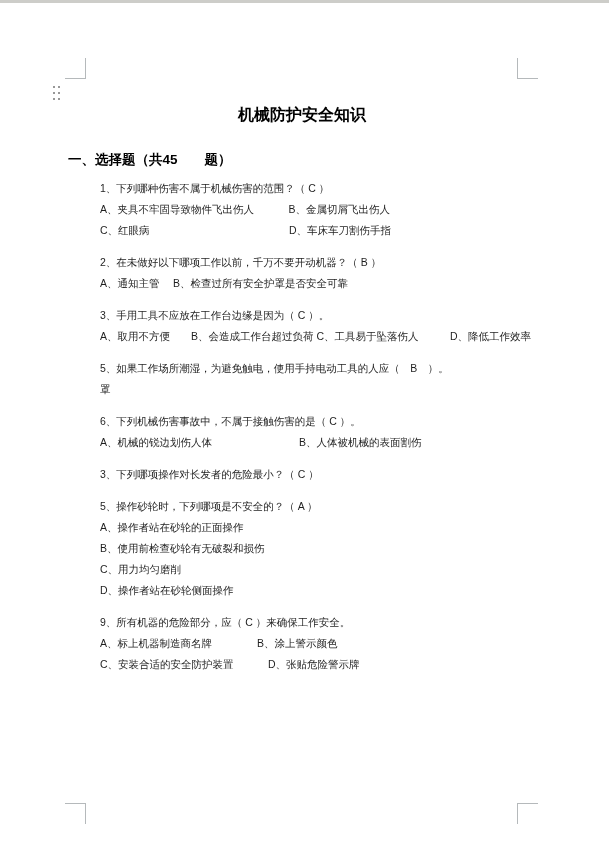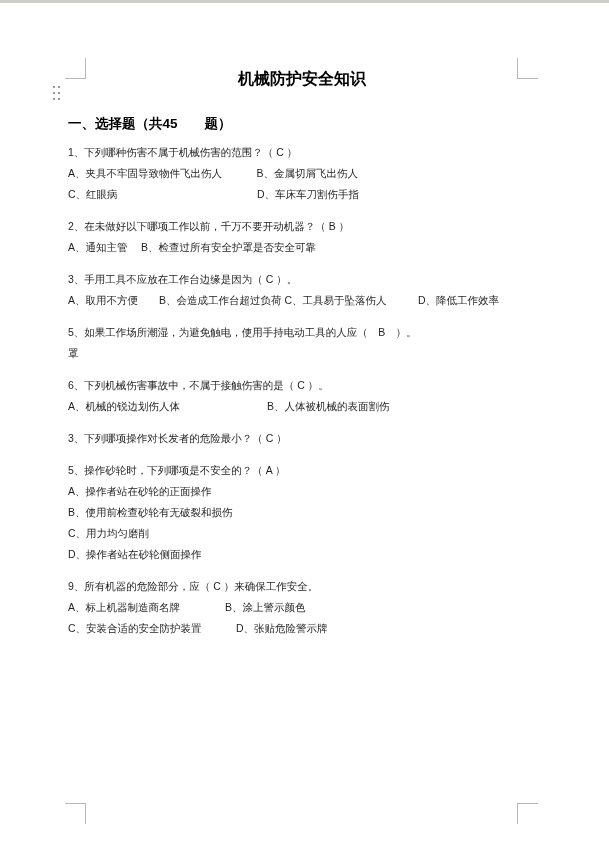--- a/index.html
+++ b/index.html
@@ -40,21 +40,21 @@
   }
   .drag-handle i { background: #767676; border-radius: 1px; }
   
   .content {
     position: absolute;
     left: 68px; top: 0;
     width: 468px;
     color: #1f1f1f;
   }
   .doc-title {
-    padding-top: 68px;
+    padding-top: 104px;
     font-size: 16px;
     line-height: 21px;
     font-weight: bold;
     color: #000;
     text-align: center;
     white-space: pre;
   }
   .section-heading {
     margin-top: 26px;
     font-size: 13.5px;
@@ -63,20 +63,21 @@
     color: #000;
     white-space: pre;
   }
   .question { margin-top: 11px; }
   .question.first { margin-top: 9px; }
   .qline {
     font-size: 10.5px;
     line-height: 21px;
     white-space: pre;
     color: #1f1f1f;
+    margin-left: 32px;
   }
 </style>
 </head>
 <body>
 
 <div class="doc-page">
   <div class="top-bar"></div>
 
   <div class="crop crop-tl"></div>
   <div class="crop crop-tr"></div>

